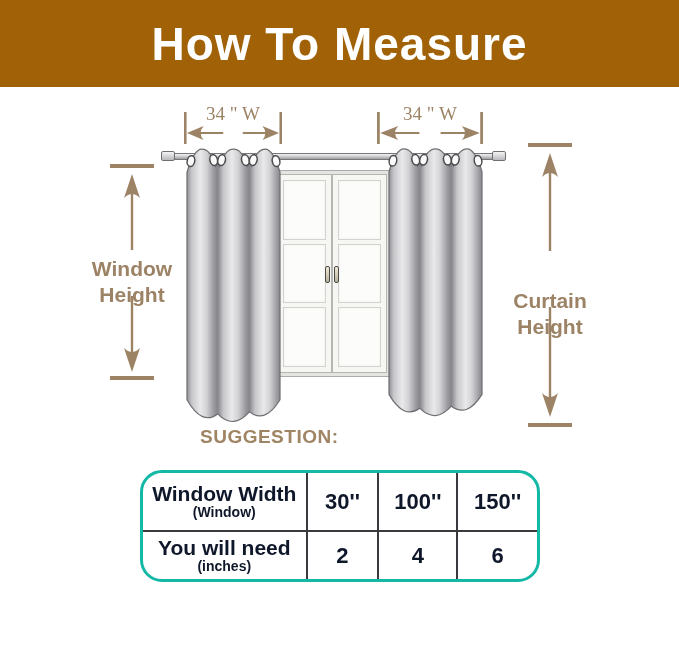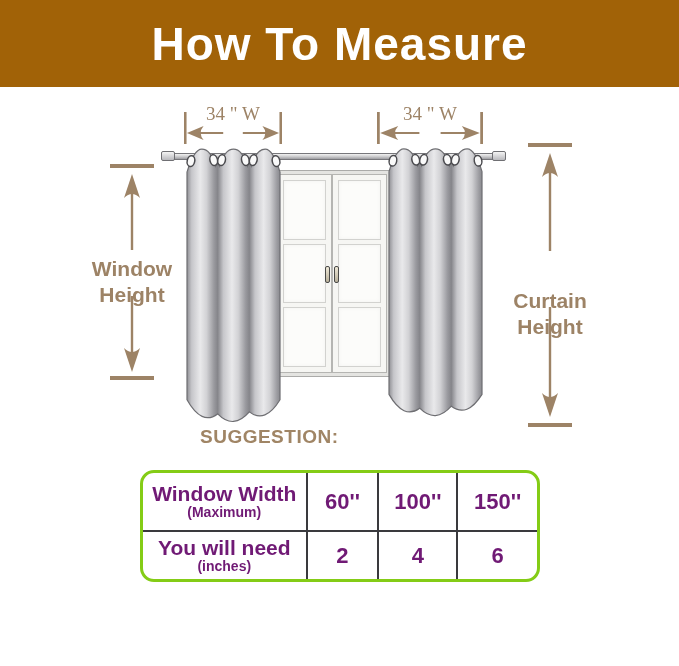--- a/index.html
+++ b/index.html
@@ -61,23 +61,23 @@
   .marker-curtain { left:510px; top:56px; height:284px; }
   .marker-curtain .cap.bottom { top:280px; }
   .marker-curtain .arrow-up { top:8px; }
   .marker-curtain .arrow-down { top:160px; }
   .marker-curtain .v-label { top:122px;margin-top:23px; }
 
   
   .suggestion-label { position:absolute; left:152px; top:426px; font-size:19px; font-weight:bold;
                       letter-spacing:0.5px; color:#a08565;margin-left:48px; }
   .stable { position:absolute; left:140px; top:470px; width:400px; height:112px;
-            border:3px solid #84cc16; border-radius:14px; overflow:hidden;
+            border:3px solid #14b8a6; border-radius:22px; overflow:hidden;
             display:grid; grid-template-columns:41.25fr 18.25fr 20fr 20.5fr;
-            grid-template-rows:54fr 46fr; color:#701a75; background:#fff; }
+            grid-template-rows:54fr 46fr; color:#0f172a; background:#fff; }
   .cell { display:flex; flex-direction:column; align-items:center; justify-content:center;
           border-left:2px solid #3a3a3e; border-top:2px solid #3a3a3e; }
   .cell.r0 { border-top:none; } .cell.c0 { border-left:none; }
   .cell .big { font-size:21px; font-weight:bold; line-height:1.05; }
   .cell .small { font-size:14px; font-weight:600; line-height:1.1; }
   .cell .val { font-size:22px; font-weight:bold; }
 
   
   .tips { position:absolute; left:30px; top:600px; width:625px; display:flex; align-items:flex-start; }
   .tips-label { color:#a08565; font-size:25px; line-height:1.26; margin-right:10px; white-space:nowrap; }
@@ -212,24 +212,24 @@
       </svg>
       <div class="cap bottom"></div>
     </div>
   </div>
 
   <div class="suggestion-label">SUGGESTION:</div>
 
   <div class="stable">
     <div class="cell r0 c0">
       <div class="big">Window Width</div>
-      <div class="small">(Maximum)</div>
+      <div class="small">(Window)</div>
     </div>
     <div class="cell r0">
-      <div class="val">60''</div>
+      <div class="val">30''</div>
     </div>
     <div class="cell r0">
       <div class="val">100''</div>
     </div>
     <div class="cell r0">
       <div class="val">150''</div>
     </div>
     <div class="cell c0">
       <div class="big">You will need</div>
       <div class="small">(inches)</div>

